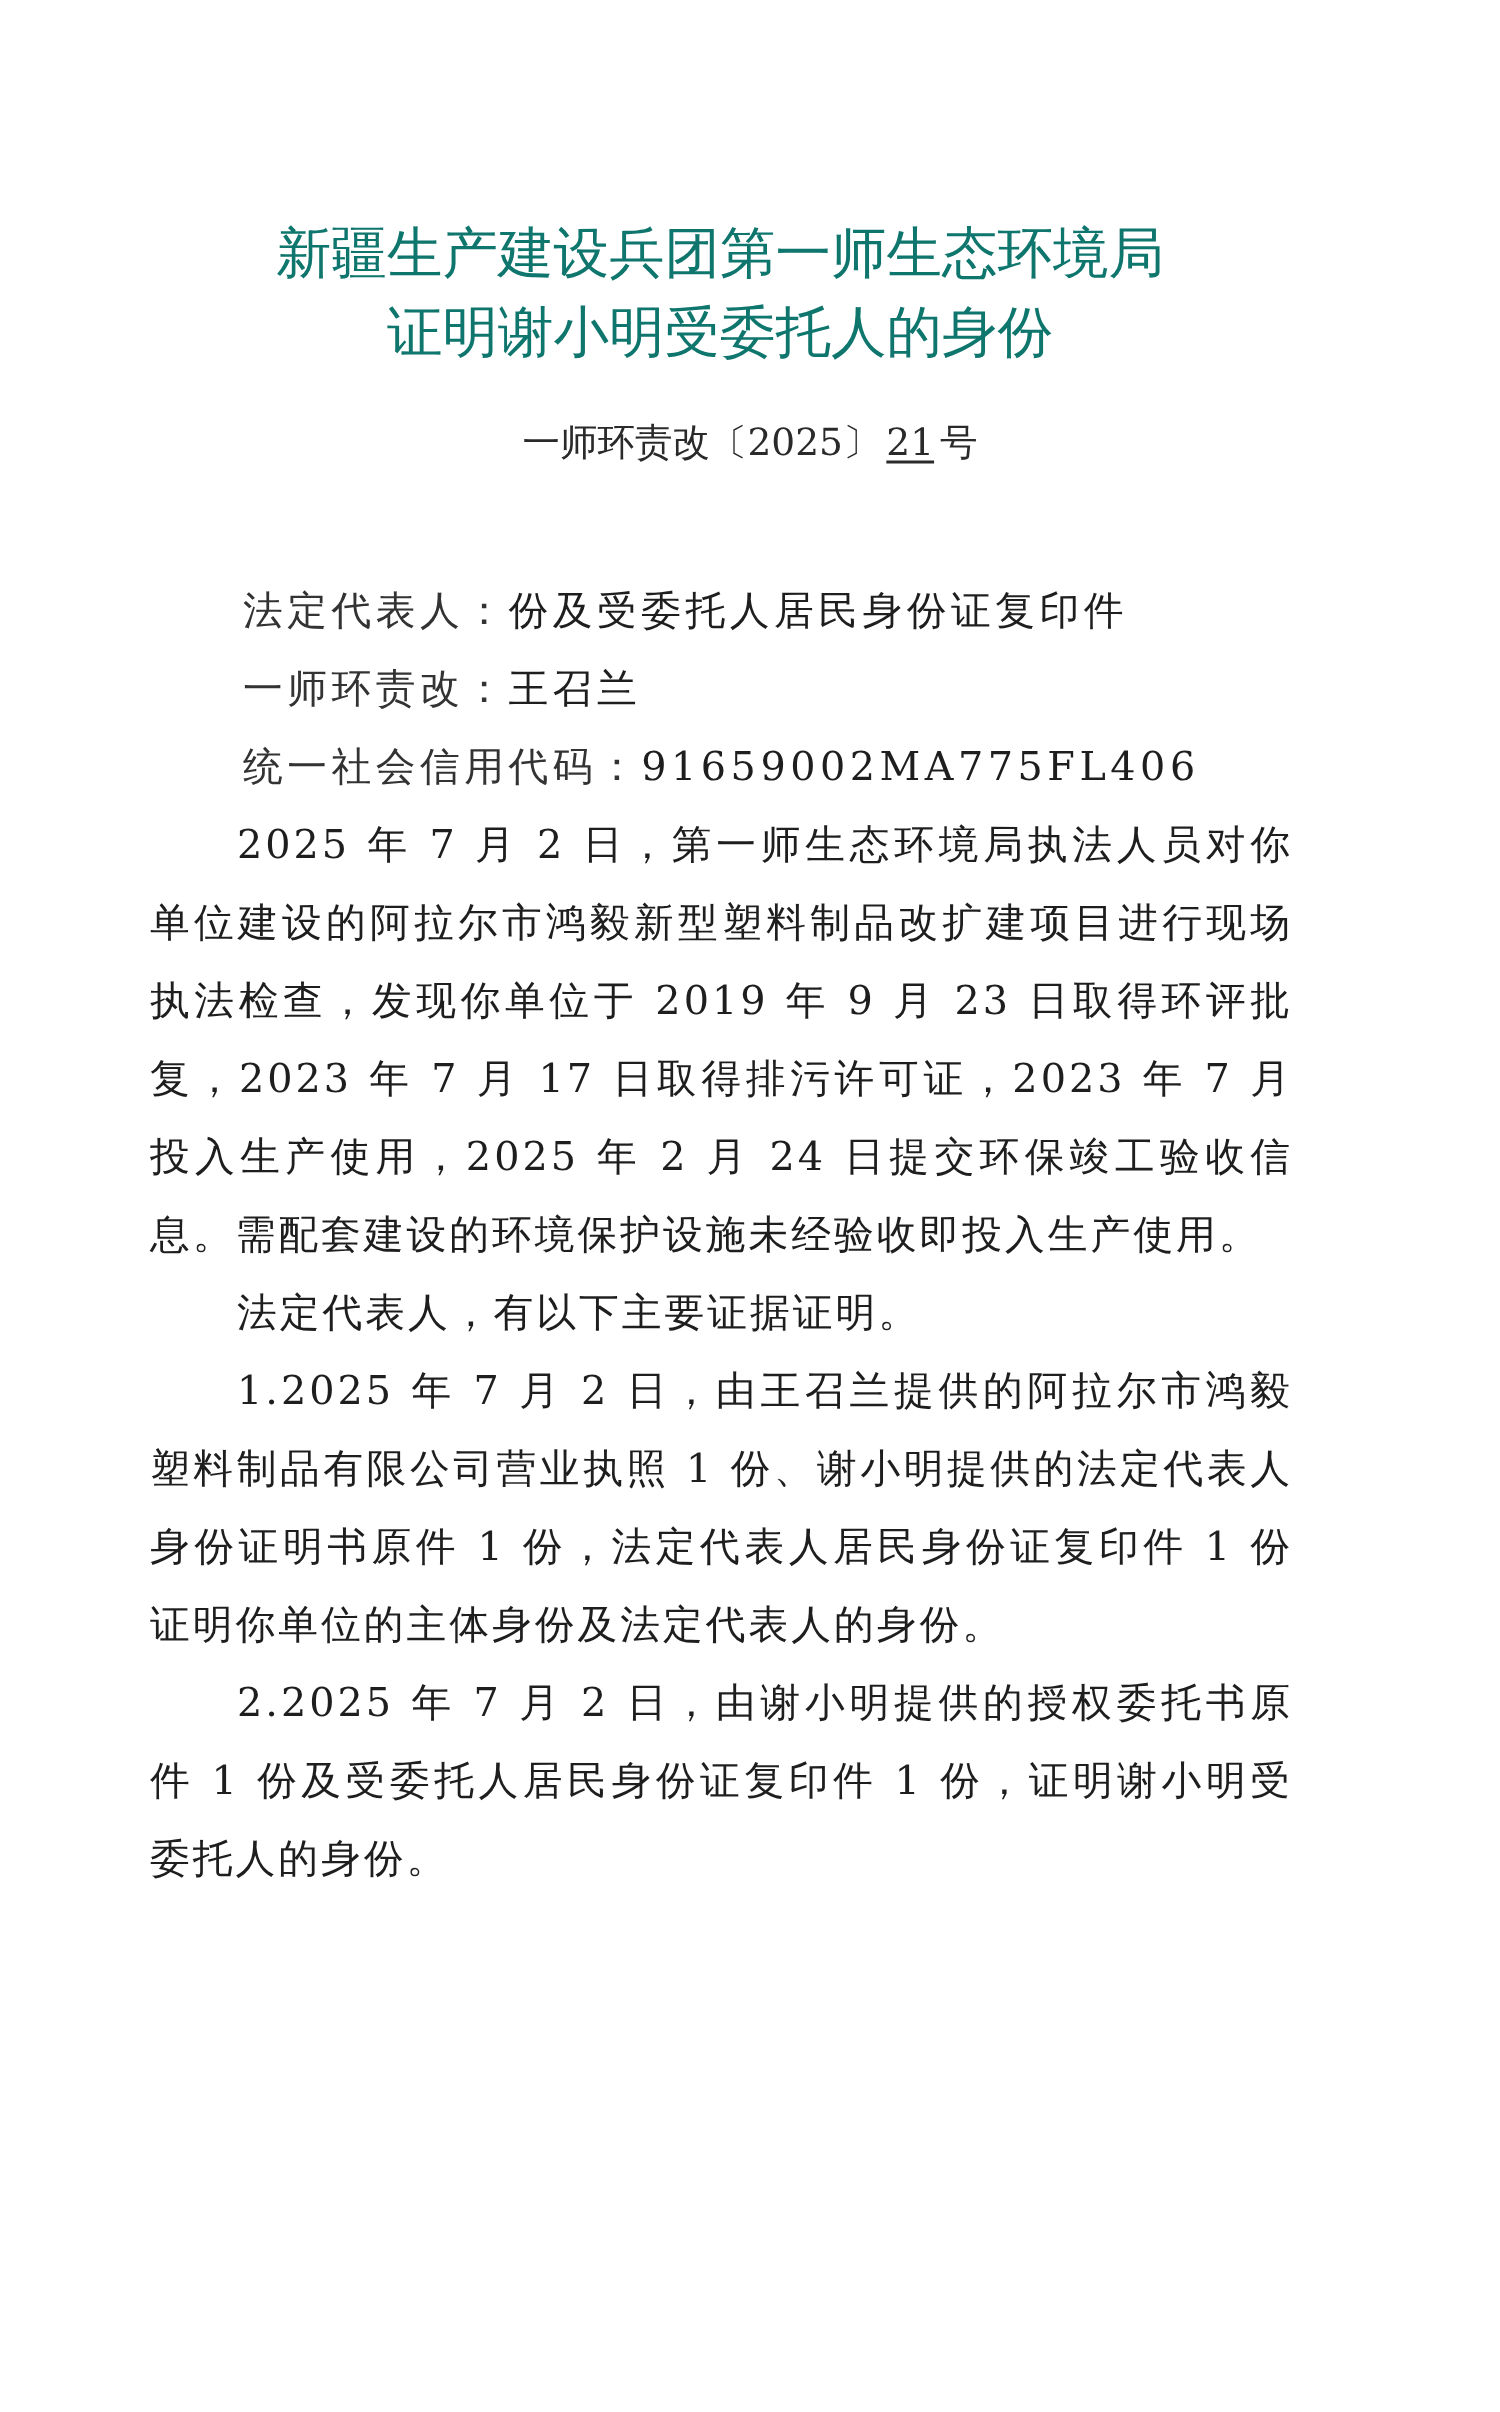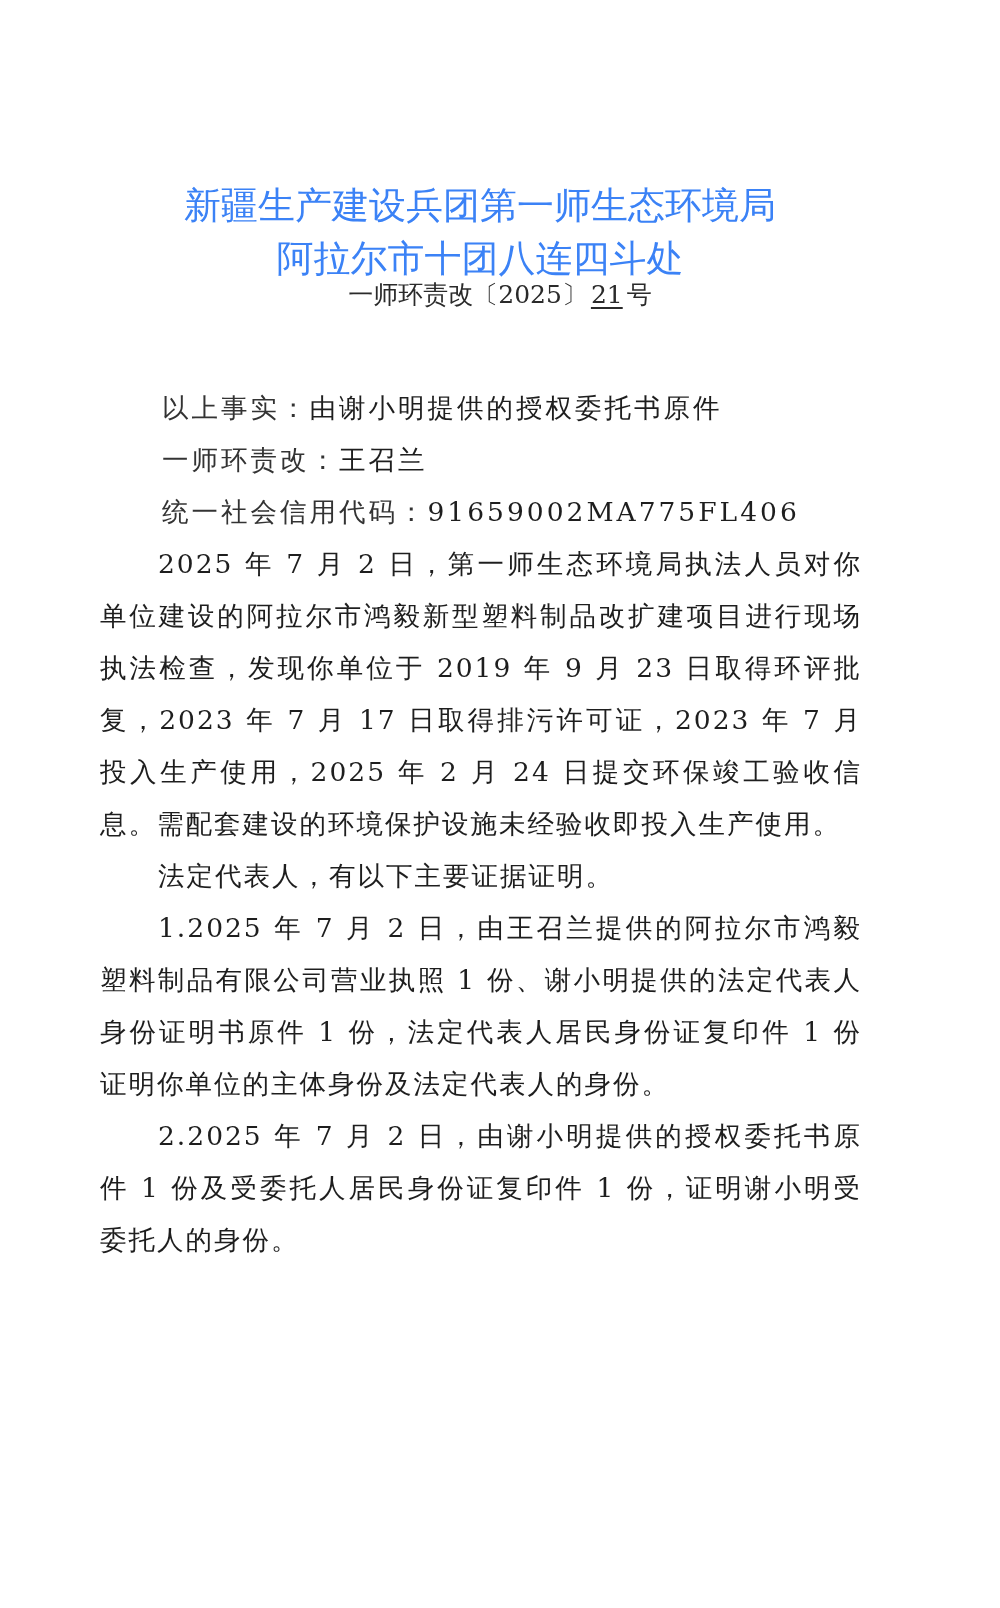--- a/index.html
+++ b/index.html
@@ -24,24 +24,23 @@
       background: #ffffff;
     }
     .title {
       position: absolute;
       left: 0;
       width: 960px;
       text-align: center;
       font-family: "DejaVu Sans", "Liberation Sans", sans-serif;
       font-size: 37px;
       letter-spacing: 0px;
-      color: #3b82f6;
+      color: #0f766e;
       line-height: 1;
       white-space: nowrap;
-      margin-top: 37px;
     }
     .title-1 { top: 150px; }
     .title-2 { top: 203px; }
     .docno {
       position: absolute;
       top: 282px;
       left: 0;
       width: 1000px;
       text-align: center;
       font-size: 25px;
@@ -77,29 +76,29 @@
       letter-spacing: 2px;
     }
     .field .label { color: #333; }
   </style>
 </head>
 <body>
 
 <div class="page">
 
   <div class="title title-1">新疆生产建设兵团第一师生态环境局</div>
-  <div class="title title-2">阿拉尔市十团八连四斗处</div>
+  <div class="title title-2">证明谢小明受委托人的身份</div>
 
   <div class="docno">
     <span>一师环责改〔2025〕</span><span class="num">21</span><span>号</span>
   </div>
 
   <div class="body">
     <p class="field">
-      <span class="label">以上事实：</span><span>由谢小明提供的授权委托书原件</span>
+      <span class="label">法定代表人：</span><span>份及受委托人居民身份证复印件</span>
     </p>
     <p class="field">
       <span class="label">一师环责改：</span><span>王召兰</span>
     </p>
     <p class="field">
       <span class="label">统一社会信用代码：</span><span>91659002MA775FL406</span>
     </p>
 
     <p class="para">2025 年 7 月 2 日，第一师生态环境局执法人员对你单位建设的阿拉尔市鸿毅新型塑料制品改扩建项目进行现场执法检查，发现你单位于 2019 年 9 月 23 日取得环评批复，2023 年 7 月 17 日取得排污许可证，2023 年 7 月投入生产使用，2025 年 2 月 24 日提交环保竣工验收信息。需配套建设的环境保护设施未经验收即投入生产使用。</p>
     <p class="para">法定代表人，有以下主要证据证明。</p>

